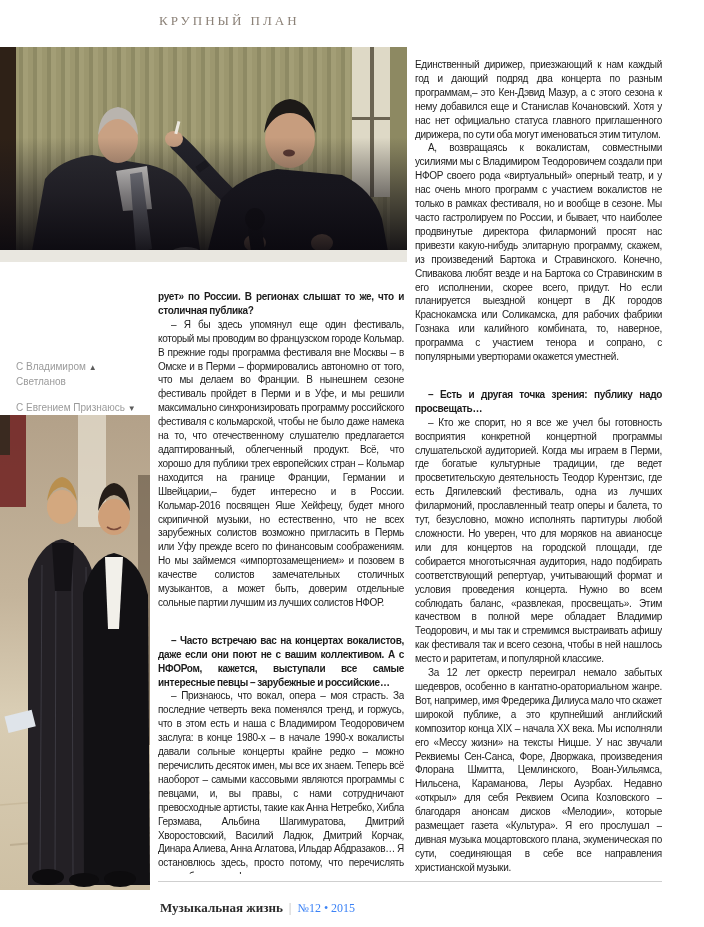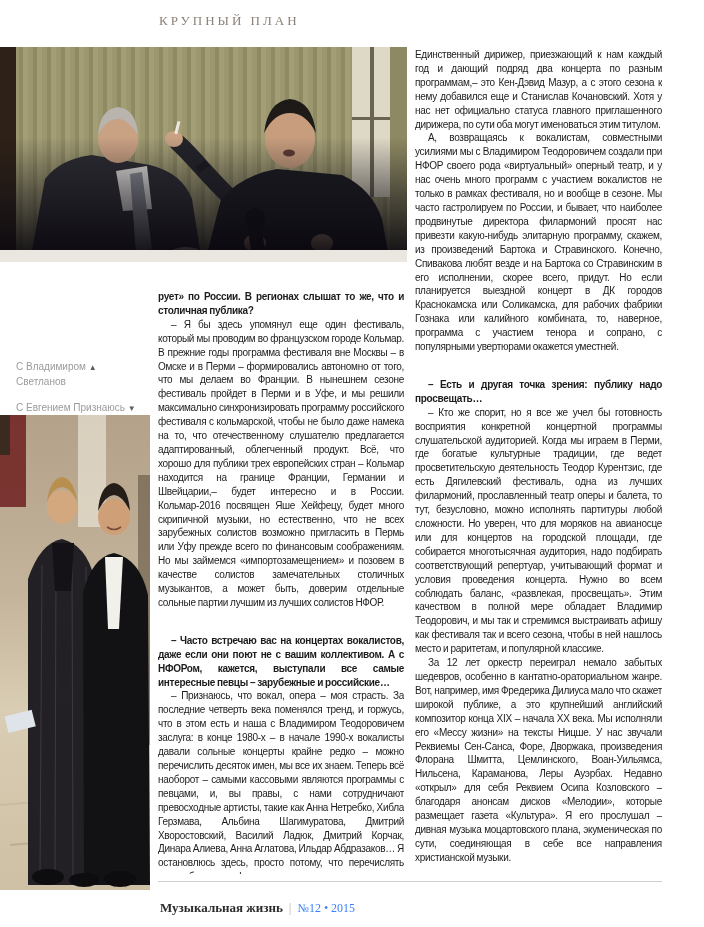--- a/index.html
+++ b/index.html
@@ -34,21 +34,21 @@
   .caption{
     position:absolute;left:16px;width:150px;
     font-size:10px;line-height:14px;color:#9b9b9b;
   }
   .caption .marker{color:#5d5d5d;font-size:8px;}
   .caption-top{top:360px;}
   .caption-bottom{top:401px;}
   
   .col{position:absolute;overflow:hidden;}
   .col-left{left:158px;top:266px;width:246px;max-height:608px;}
-  .col-right{left:415px;top:48px;width:247px;max-height:826px;}
+  .col-right{left:415px;top:58px;width:247px;max-height:826px;}
   .para{
     margin:0;text-align:justify;color:#1c1c1c;
     font-size:10px;line-height:13.9px;letter-spacing:-0.3px;word-spacing:-0.4px;
   }
   .para.q{font-weight:bold;margin-top:24px;}
   .para.ind{text-indent:13px;}
   
   .rule{position:absolute;left:158px;top:881px;width:504px;border-top:1px solid #cfcfcf;}
   .page-num{
     position:absolute;left:101px;top:885px;

